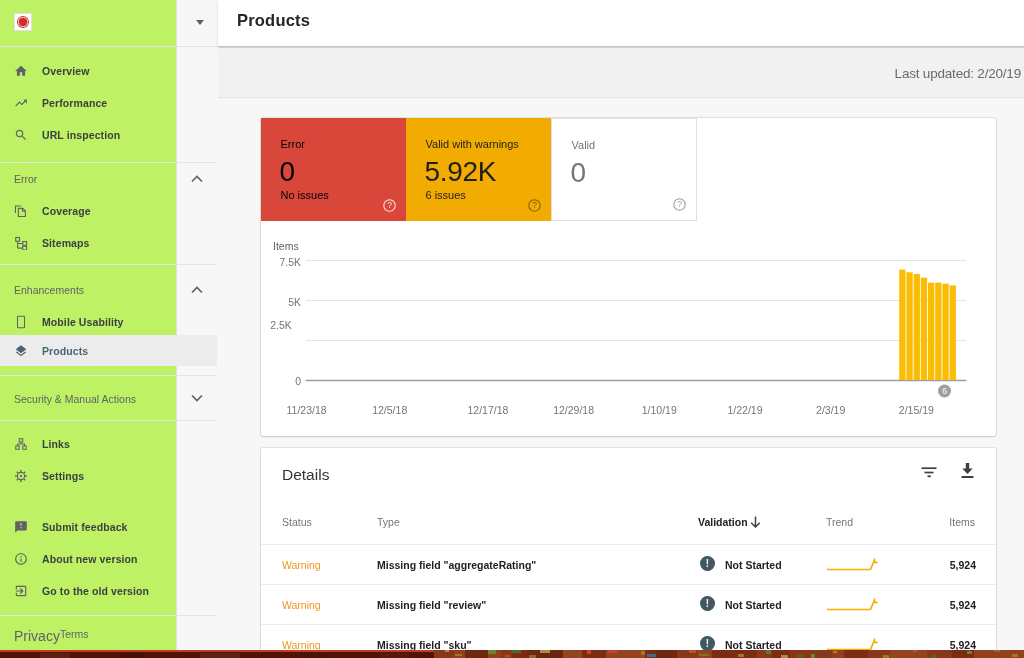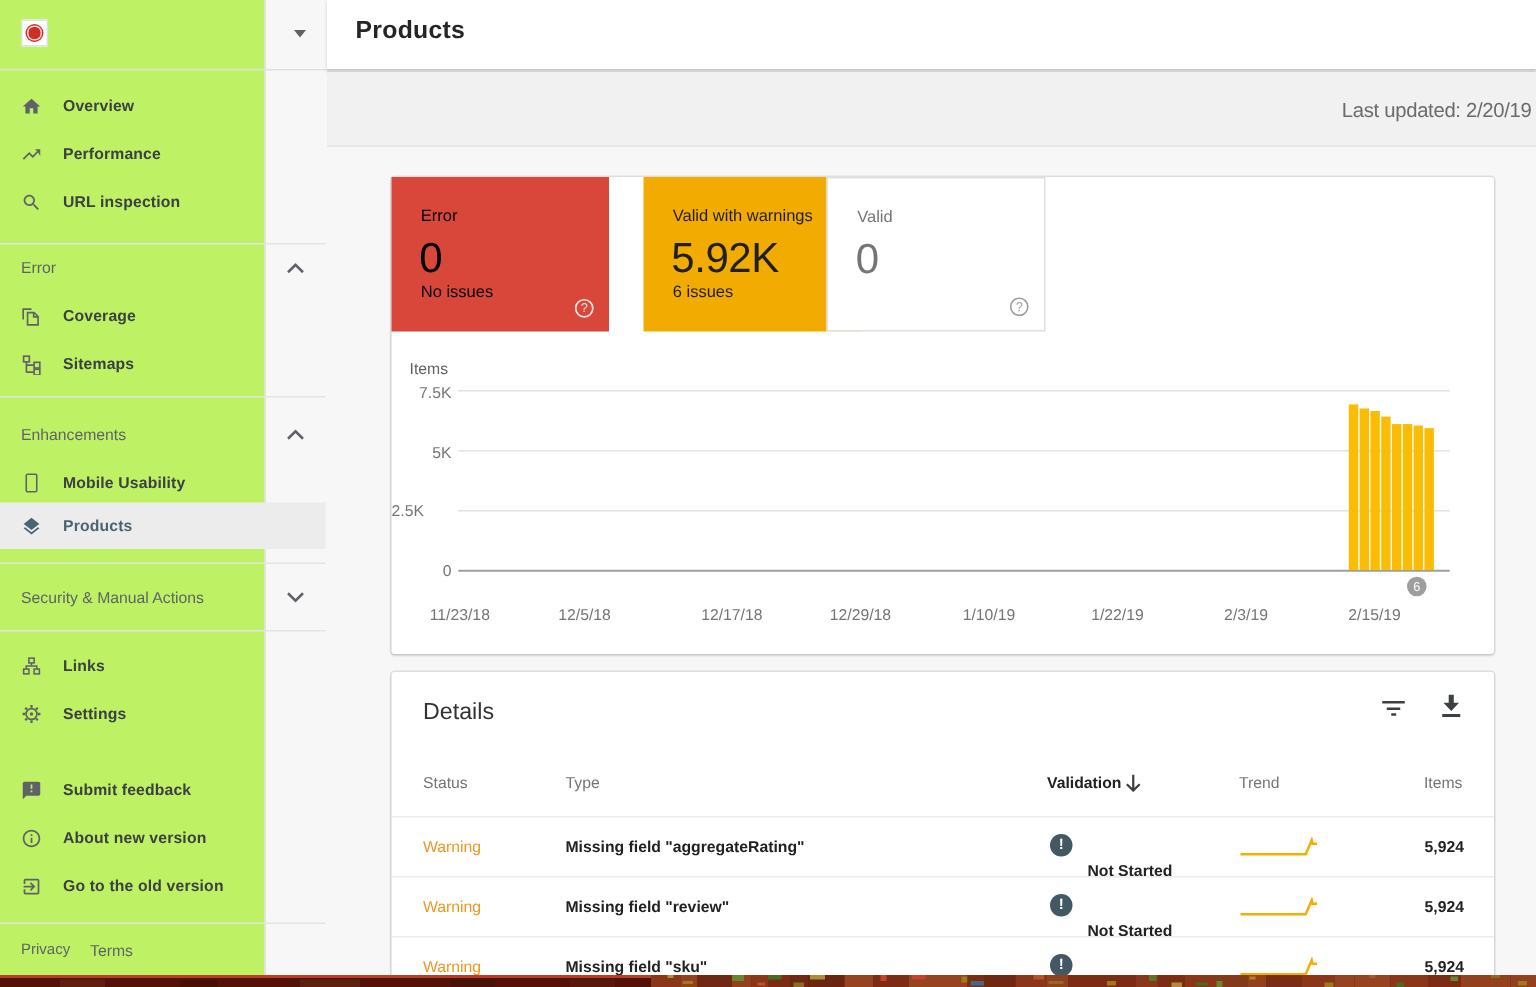--- a/index.html
+++ b/index.html
@@ -32,31 +32,31 @@
   .card { position:absolute; background:#fff; border-radius:2px; box-shadow:0 0 0 1px rgba(0,0,0,0.085), 0 1px 2px rgba(0,0,0,0.12); }
   #card1 { left:261px; top:118px; width:735px; height:318px; }
   #card2 { left:261px; top:448px; width:735px; height:210px; }
   
   .sbox { position:absolute; top:0; height:103px; }
   .sbox .t1 { position:absolute; left:19.5px; top:20px; font-size:11px; }
   .sbox .t2 { position:absolute; left:18.5px; top:40px; font-size:28px; line-height:28px; font-weight:normal; letter-spacing:-0.3px; }
   .sbox .t3 { position:absolute; left:19.5px; top:71px; font-size:11px; }
   .sbox svg.q { position:absolute; right:10px; bottom:9px; }
   #box-err { left:0; width:145px; background:#d9473b; color:#000000; }
-  #box-warn { left:145px; width:145px; background:#f2ab00; color:#1f1f1f;margin-left:23px; }
+  #box-warn { left:145px; width:145px; background:#f2ab00; color:#1f1f1f; }
   #box-valid { left:290px; width:146px; background:#fff; border:1px solid #e0e0e0; color:#757575; }
   
   .clab { position:absolute; font-size:10.5px; color:#757575; }
   
   #card2 .dtitle { position:absolute; left:21px; top:18px; font-size:15.5px; color:#333; }
   .th { position:absolute; font-size:10.5px; color:#757575; top:68px; }
   .row { position:absolute; left:0; width:735px; height:40px; border-top:1px solid #ececec; }
   .warn { position:absolute; left:21px; top:0; line-height:40px; font-size:10.5px; color:#f0961e; }
   .mf { position:absolute; left:116px; top:0; line-height:40px; font-size:10.5px; font-weight:bold; color:#222; }
-  .ns { position:absolute; left:464px; top:16px; line-height:40px; font-size:10.5px; font-weight:bold; color:#222; }
+  .ns { position:absolute; left:464px; top:0; line-height:40px; font-size:10.5px; font-weight:bold; color:#222; }
   .itnum { position:absolute; right:20px; top:0; line-height:40px; font-size:10.5px; color:#222;font-weight:bold; }
   .vcirc { position:absolute; left:439px; top:10.5px; width:15px; height:15px; border-radius:50%; background:#425863; }
   .vcirc:after { content:"!"; position:absolute; left:0; top:0; width:15px; text-align:center; line-height:15px; color:#fff; font-size:10px; font-weight:bold; }
   .spark { position:absolute; left:565px; top:13px; }
   
   #strip { position:absolute; left:0; top:650px; width:1024px; height:8px; }
   #strip svg { display:block; }
 </style>
 </head>
 <body>
@@ -170,21 +170,21 @@
         </svg>
       <span class="lbl">About new version</span>
     </div>
     <div class="nav" style="top:575px">
       <svg width="14" height="14" viewBox="0 0 24 24" fill="#5f6368">
           <path d="M10.09 15.59L11.5 17l5-5-5-5-1.41 1.41L12.67 11H3v2h9.67l-2.58 2.59zM19 3H5c-1.11 0-2 .9-2 2v4h2V5h14v14H5v-4H3v4c0 1.1.89 2 2 2h14c1.1 0 2-.9 2-2V5c0-1.1-.9-2-2-2z"></path>
         </svg>
       <span class="lbl">Go to the old version</span>
     </div>
     <div class="sdiv" style="top:615px"></div>
-    <div class="abs" style="left:14px;top:628px;font-size:10px;color:#5f6368">Privacy</div>
+    <div class="abs" style="left:14px;top:628px;font-size:14px;color:#5f6368">Privacy</div>
     <div class="abs" style="left:60px;top:628px;font-size:10.5px;color:#5f6368">Terms</div>
   </div>
 
   <div id="topbar">
       <span class="title">Products</span>
     </div>
   <div id="lastband">
       <span class="txt">Last updated: 2/20/19</span>
     </div>
 
@@ -212,21 +212,21 @@
       <span class="t2">0</span>
       <svg class="q" width="13" height="13" viewBox="0 0 13 13">
           <circle cx="6.5" cy="6.5" r="5.7" fill="none" stroke="#9e9e9e" stroke-width="1.1"></circle>
           <text x="6.5" y="9.3" text-anchor="middle" font-size="8.5" fill="#9e9e9e">?</text>
         </svg>
     </div>
 
     <div class="clab" style="left:12px;top:122px;color:#616161">Items</div>
     <div class="clab" style="left:0;top:137.5px;width:40px;text-align:right">7.5K</div>
     <div class="clab" style="left:0;top:177.5px;width:40px;text-align:right">5K</div>
-    <div class="clab" style="left:0;top:217px;width:40px;text-align:left">2.5K</div>
+    <div class="clab" style="left:0;top:201px;width:40px;text-align:center">2.5K</div>
     <div class="clab" style="left:0;top:256.5px;width:40px;text-align:right">0</div>
     <svg class="abs" style="left:0;top:130px" width="735" height="160" viewBox="0 0 735 160">
       <line x1="44.5" y1="12.5" x2="705.5" y2="12.5" stroke="#e2e2e2" stroke-width="1"></line>
       <line x1="44.5" y1="52.5" x2="705.5" y2="52.5" stroke="#e2e2e2" stroke-width="1"></line>
       <line x1="44.5" y1="92.5" x2="705.5" y2="92.5" stroke="#e2e2e2" stroke-width="1"></line>
       <line x1="44.5" y1="132.5" x2="705.5" y2="132.5" stroke="#9e9e9e" stroke-width="1.3"></line>
       <g fill="#fbbc04">
         <rect x="638.2" y="21.6" width="6.3" height="110.4"></rect>
         <rect x="645.4" y="24.3" width="6.3" height="107.7"></rect>
         <rect x="652.6" y="26.0" width="6.3" height="106.0"></rect>

